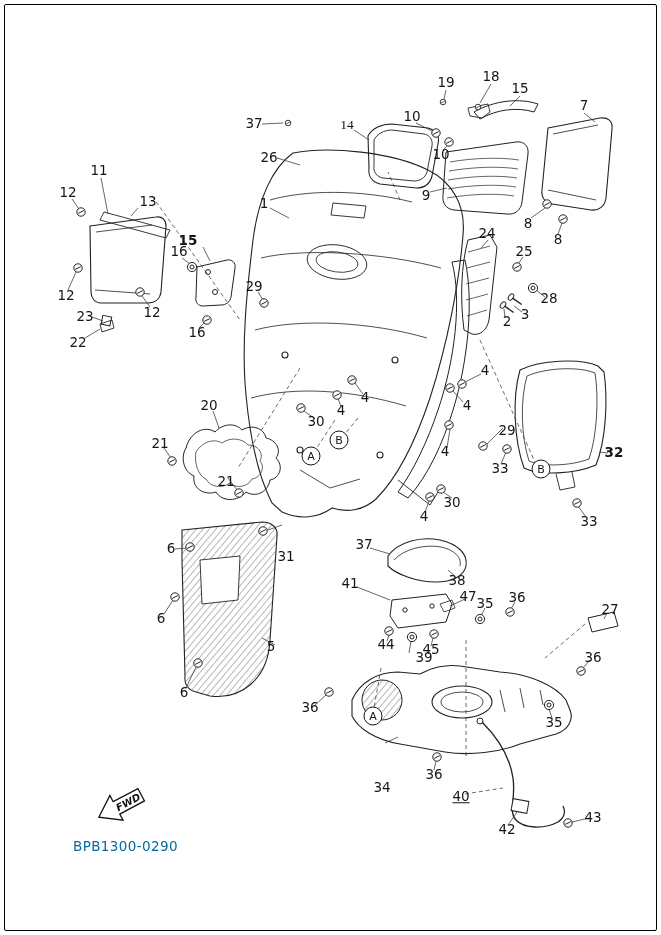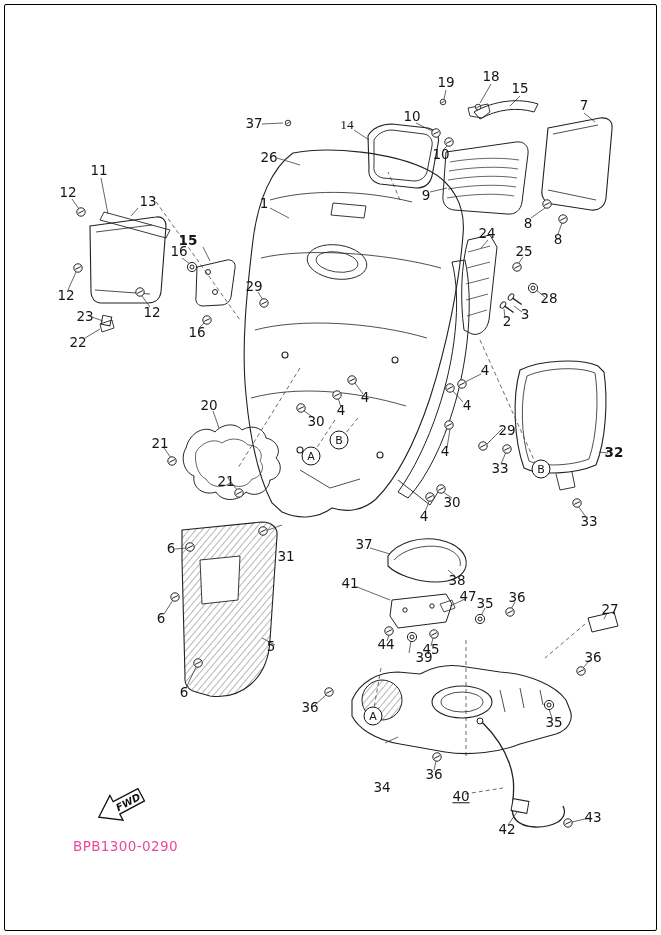--- a/index.html
+++ b/index.html
@@ -6,21 +6,21 @@
   .stage{position:relative;width:661px;height:935px;background:#fff;overflow:hidden;
          font-family:"DejaVu Sans",sans-serif;}
   .frame{position:absolute;inset:4px;border:1.5px solid #000;border-radius:2px;pointer-events:none;}
   svg.art{position:absolute;left:0;top:0;}
   .callout-layer{position:absolute;inset:0;}
   .callout{position:absolute;transform:translate(-50%,-50%);font-size:13.5px;color:#151515;
            line-height:1;white-space:nowrap;}
   .marker{position:absolute;transform:translate(-50%,-50%);width:17px;height:17px;
           border:1.3px solid #151515;border-radius:50%;background:#fff;display:flex;
           align-items:center;justify-content:center;font-size:11px;color:#151515;line-height:1;}
-  .diagram-code{position:absolute;left:73px;top:838px;font-size:13.5px;color:#ec4899;
+  .diagram-code{position:absolute;left:73px;top:838px;font-size:13.5px;color:#0369a1;
                 letter-spacing:.4px;}
 </style>
 </head>
 <body>
 
 <div class="stage">
 
   <svg class="art" width="661" height="935" viewBox="0 0 661 935">
     <defs>
       <pattern id="hatch" patternUnits="userSpaceOnUse" width="5" height="5" patternTransform="rotate(40)">

